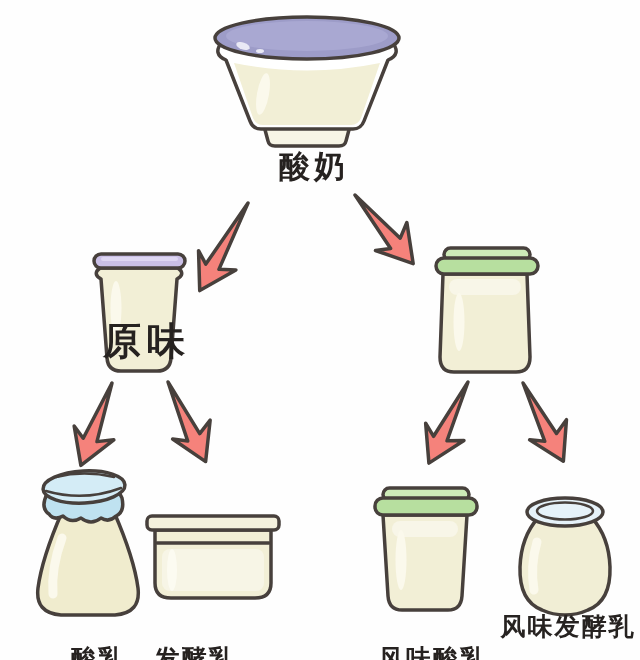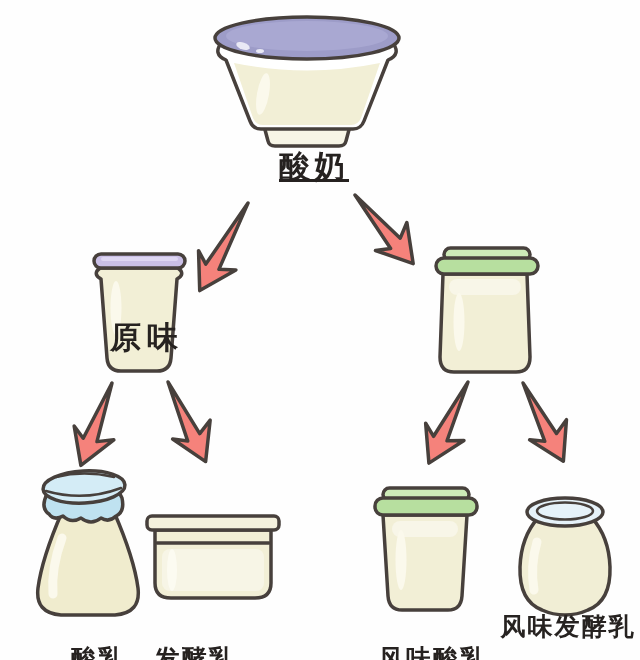--- a/index.html
+++ b/index.html
@@ -10,22 +10,22 @@
     font-family:"DejaVu Sans","Liberation Sans",sans-serif;
   }
   .stage svg { position:absolute; left:0; top:0; }
   .ol  { stroke:#47403c; stroke-width:3.5; stroke-linejoin:round; stroke-linecap:round; }
   .ol2 { stroke:#47403c; stroke-width:2.5; fill:none; stroke-linecap:round; }
   .hl  { stroke:#fbf9ec; stroke-width:9; fill:none; stroke-linecap:round; }
   .lbl {
     position:absolute; transform:translateX(-50%);
     color:#262220; font-weight:700; white-space:nowrap; line-height:1;
   }
-  .lbl.title { font-size:31px; letter-spacing:4px;text-decoration:underline; }
-  .lbl.mid   { font-size:31px; letter-spacing:6px; }
+  .lbl.title { font-size:31px; letter-spacing:4px; }
+  .lbl.mid   { font-size:38px; letter-spacing:6px; }
   .lbl.leaf  { font-size:25px; letter-spacing:2px;margin-top:14px; }
 </style>
 </head>
 <body>
 
 <div class="stage">
 
   <svg width="640" height="660" viewBox="0 0 640 660">
 
     <g>

